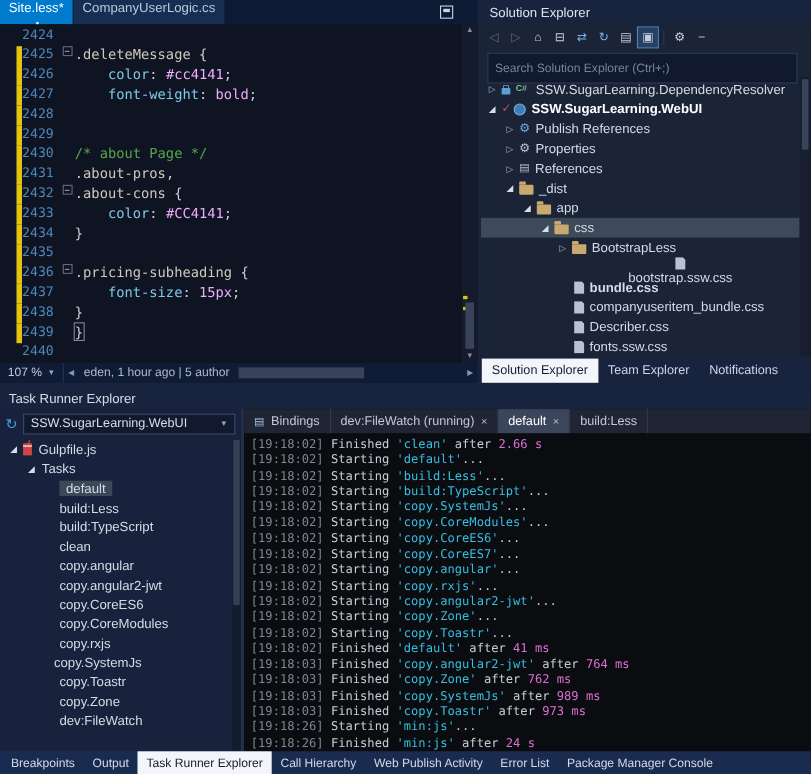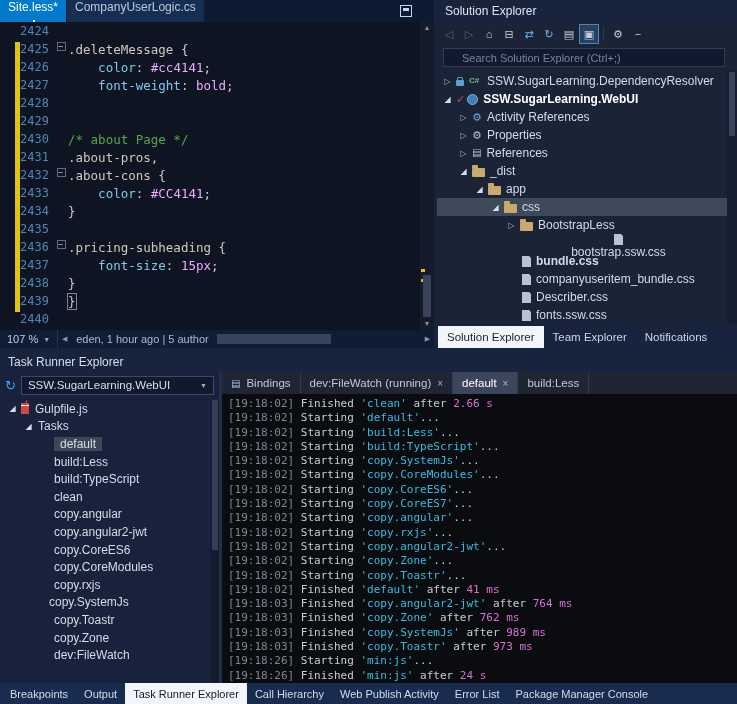--- a/index.html
+++ b/index.html
@@ -48,21 +48,21 @@
 
   
   .sol-exp{position:absolute;left:437px;top:0;width:300px;height:348px;background:#1B2436;}
   .se-title{height:22px;display:flex;align-items:center;padding-left:8px;background:#18233E;color:#DCE3EF;}
   .se-toolbar{height:24px;display:flex;align-items:center;gap:2px;padding:0 3px;}
   .tb-icon{width:18px;height:18px;line-height:18px;text-align:center;font-size:11px;color:#C3CCDC;}
   .tb-icon.disabled{color:#5C6880;}
   .tb-icon.blue{color:#6FB3E8;}
   .tb-icon.toggled{background:#274163;outline:1px solid #4E80C2;}
   .tb-sep{width:1px;height:14px;background:#2C3A58;margin:0 3px;}
-  .se-search{margin:2px 12px 3px 6px;height:19px;background:#10192E;border:1px solid #2E3C58;display:flex;align-items:center;padding:0 2px 0 18px;}
+  .se-search{margin:2px 12px 3px 6px;height:28px;background:#10192E;border:1px solid #2E3C58;display:flex;align-items:center;padding:0 2px 0 6px;}
   .se-search input{flex:1;background:transparent;border:none;outline:none;color:#C9D2E2;font-family:inherit;font-size:11px;}
   .se-search input::placeholder{color:#76839A;}
   .se-tree{position:absolute;left:0;top:72px;right:10px;bottom:24px;overflow:hidden;}
   .trow{height:18px;display:flex;align-items:center;}
   .trow.selected{background:#3D4A59;}
   .texp{width:13px;text-align:center;font-size:8px;color:#A9B4C4;flex:none;}
   .texp.open{color:#D7DEE8;}
   .tlabel{margin-left:5px;white-space:nowrap;color:#D4DBE6;}
   .tlabel.bold{font-weight:bold;color:#FFFFFF;}
   .se-vscroll{position:absolute;right:0;top:70px;bottom:24px;width:10px;background:#161E30;}
@@ -299,21 +299,21 @@
         </div>
         <div class="trow" style="padding-left: 4px;">
           <span class="texp open">◢</span>
           <span class="ic ic-check">✓</span>
           <span class="ic ic-globe"></span>
           <span class="tlabel bold">SSW.SugarLearning.WebUI</span>
         </div>
         <div class="trow" style="padding-left: 20px;">
           <span class="texp">▷</span>
           <span class="ic ic-gear">⚙</span>
-          <span class="tlabel">Activity References</span>
+          <span class="tlabel">Publish References</span>
         </div>
         <div class="trow" style="padding-left: 20px;">
           <span class="texp">▷</span>
           <span class="ic ic-wrench">⚙</span>
           <span class="tlabel">Properties</span>
         </div>
         <div class="trow" style="padding-left: 20px;">
           <span class="texp">▷</span>
           <span class="ic ic-refs">▤</span>
           <span class="tlabel">References</span>

